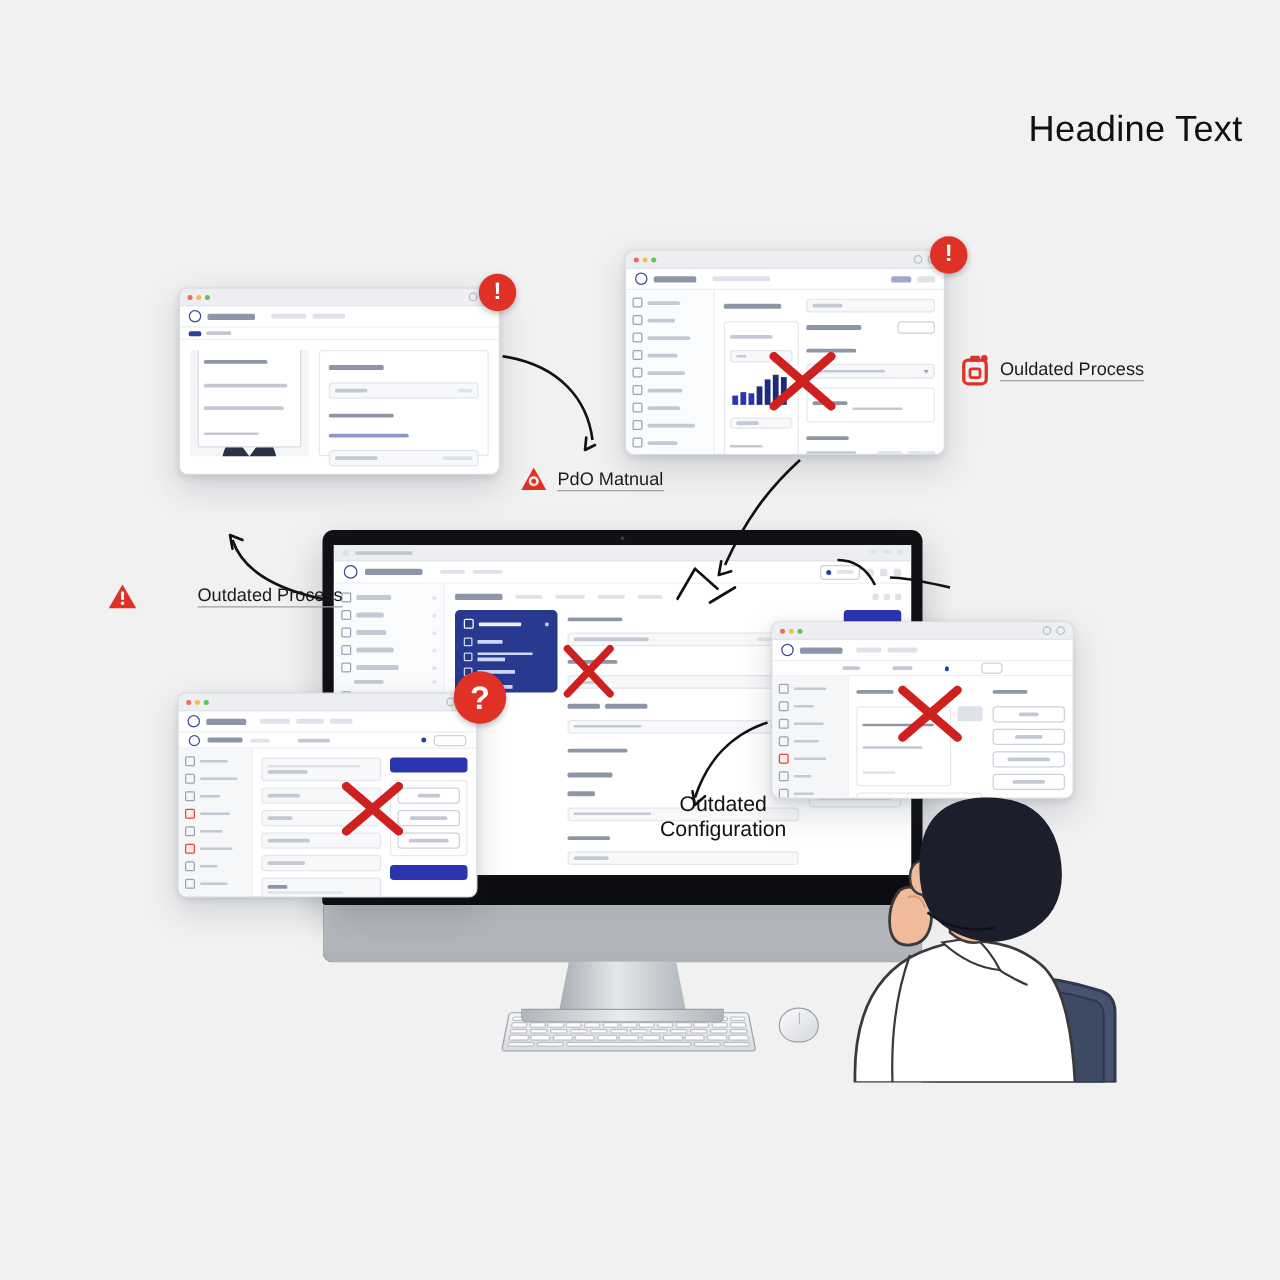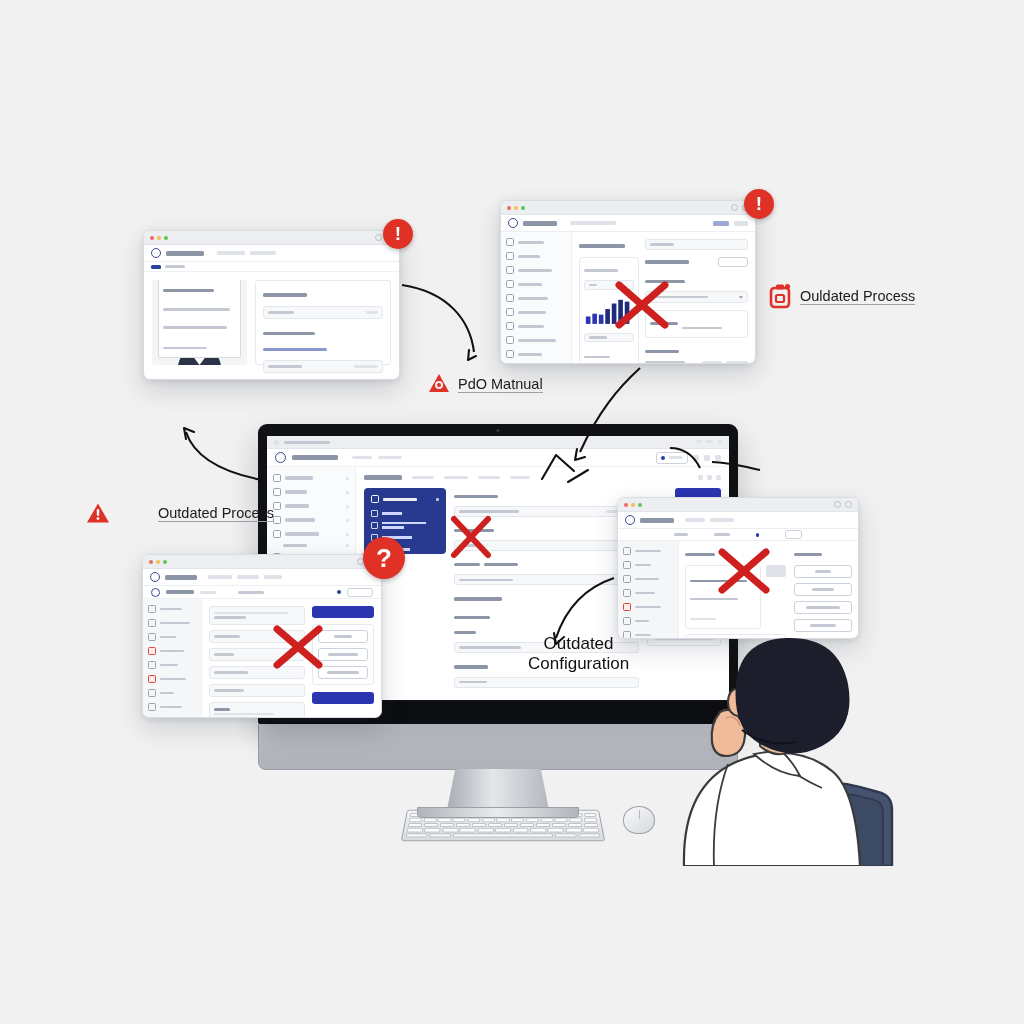--- a/index.html
+++ b/index.html
@@ -138,20 +138,21 @@
   .helpdoc .ln{height:2.5px;background:#d6dade;border-radius:1px;margin-bottom:4px;}
   .helpdoc .ln.h{background:#aeb4bb;height:3px;}
   .helpdoc .ln.b{position:relative;margin-left:7px;}
   .helpdoc .ln.b:before{content:"";position:absolute;left:-7px;top:0;width:3px;height:3px;background:#c3c8cf;border-radius:50%;}
 </style>
 </head>
 <body>
 
 <div id="stage">
 
+  <div class="headline">Headine Text</div>
 
   <div class="win" style="left:143px;top:230px;width:255px;height:148px;">
     <div class="chrome">
       <span class="dot r"></span>
       <span class="dot y"></span>
       <span class="dot g"></span>
       <span class="ctrlR">
           <i></i>
           <i></i>
         </span>
@@ -329,30 +330,30 @@
     <svg width="24" height="26" viewBox="0 0 24 26">
       <rect x="3" y="5" width="18" height="19" rx="3.5" fill="none" stroke="#e03127" stroke-width="2.6"></rect>
       <rect x="8" y="1.5" width="8" height="5" rx="1.6" fill="#e03127"></rect>
       <rect x="8" y="12" width="8" height="7" rx="1.4" fill="none" stroke="#e03127" stroke-width="2.2"></rect>
       <circle cx="19.5" cy="3.5" r="2.6" fill="#e03127"></circle>
     </svg>
     <span class="txt">Ouldated Process</span>
   </div>
 
 
-  <div class="anno" style="left:428px;top:372px;">
+  <div class="anno" style="left:416px;top:372px;">
     <svg width="22" height="24" viewBox="0 0 22 24">
       <path d="M11 2 L21 20 H1 Z" fill="#e03127" rx="3"></path>
       <circle cx="11" cy="13" r="4" fill="#fff" opacity=".9"></circle>
       <circle cx="11" cy="13" r="2" fill="#e03127"></circle>
     </svg>
     <span class="txt">PdO Matnual</span>
   </div>
 
-  <div class="anno" style="left:86px;top:502px;gap:48px;">
+  <div class="anno" style="left:86px;top:466px;gap:48px;">
     <svg width="24" height="22" viewBox="0 0 24 22">
       <path d="M12 1.5 L23 20.5 H1 Z" fill="#e03127"></path>
       <rect x="10.8" y="7" width="2.4" height="7" rx="1.2" fill="#fff"></rect>
       <circle cx="12" cy="16.6" r="1.4" fill="#fff"></circle>
     </svg>
     <span class="txt">Outdated Process</span>
   </div>
 
   <div id="monitor">
     <div class="mon-neckbar"></div>

